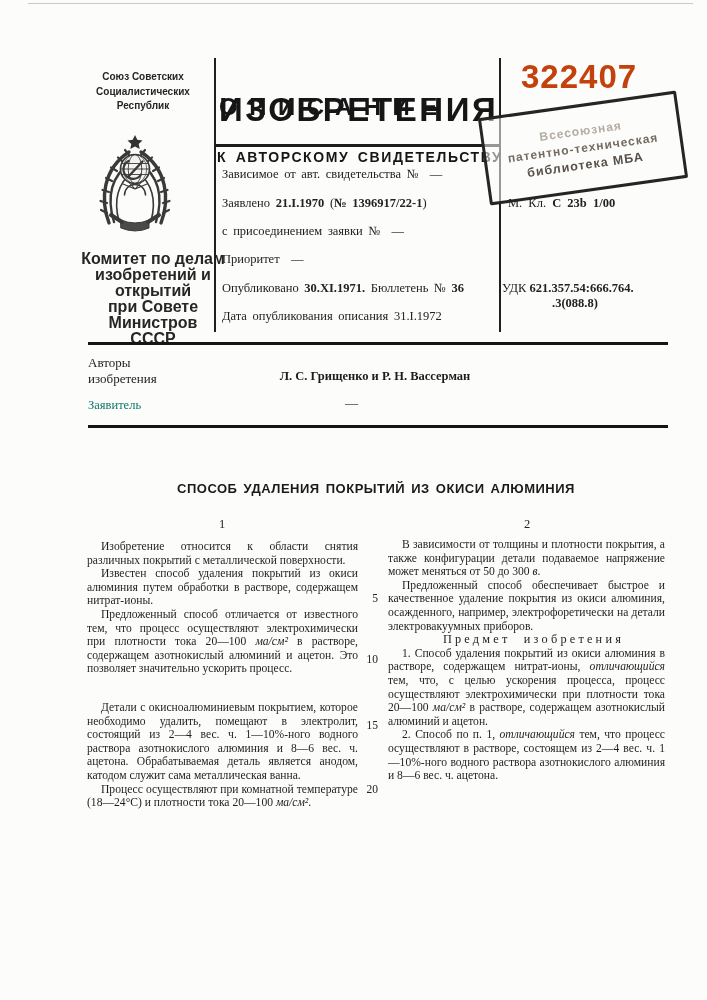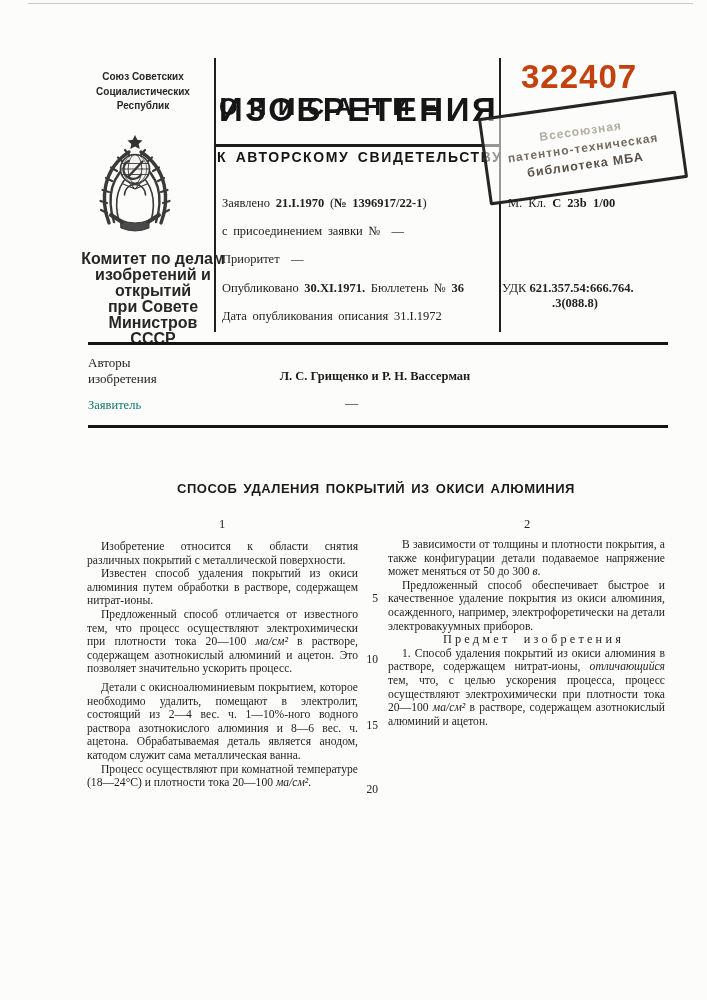--- a/index.html
+++ b/index.html
@@ -76,21 +76,21 @@
   .inv-title{left:87px;top:481px;width:578px;text-align:center;
     font-family:"Liberation Sans",sans-serif;font-weight:bold;
     font-size:13px;letter-spacing:0.5px;word-spacing:2px;color:#1a1a1a;white-space:nowrap;}
   .col-marker{top:517px;font-size:12.5px;color:#222;}
   .marker-1{left:219px;} .marker-2{left:524px;}
 
   .body-col{top:540px;font-size:11.6px;line-height:13.6px;text-align:justify;color:#1e1e1e;}
   .col-left{left:87px;width:271px;}
   .col-right{left:388px;width:277px;top:538px;}
   .body-col p{margin:0;text-indent:14px;}
-  .body-col p.gap{margin-top:5px;}
+  .body-col p.gap{margin-top:25px;}
   .claims-heading{margin:3px 0 8px 0;text-align:center;text-indent:0;
     letter-spacing:3.2px;word-spacing:7px;font-size:12.3px;}
 
   .gutter-num{left:348px;width:30px;text-align:right;font-size:11.5px;color:#222;}
   .g0{top:592px;} .g1{top:653px;} .g2{top:719px;} .g3{top:783px;}
 </style>
 </head>
 <body>
 
 <div class="page">
@@ -144,20 +144,21 @@
   </div>
 
   <div class="abs vline vline1"></div>
   <div class="abs vline vline2"></div>
 
   <div class="abs doc-title doc-title-1">ОПИСАНИЕ</div>
   <div class="abs doc-title doc-title-2">ИЗОБРЕТЕНИЯ</div>
   <div class="abs doc-subtitle">К АВТОРСКОМУ СВИДЕТЕЛЬСТВУ</div>
   <div class="abs subtitle-rule"></div>
 
+  <div class="abs detail-row d0">Зависимое от авт. свидетельства №&nbsp; —</div>
   <div class="abs detail-row d1">Заявлено <b>21.I.1970</b> (<b>№ 1396917/22-1</b>)</div>
   <div class="abs detail-row d2">с присоединением заявки №&nbsp; —</div>
   <div class="abs detail-row d3">Приоритет&nbsp; —</div>
   <div class="abs detail-row d4">Опубликовано <b>30.XI.1971.</b> Бюллетень № <b>36</b></div>
   <div class="abs detail-row d5">Дата опубликования описания 31.I.1972</div>
 
   <div class="abs patent-number">322407</div>
 
   <div class="abs stamp">
     <div class="s1">Всесоюзная</div>
@@ -191,20 +192,21 @@
     <p>Предложенный способ отличается от известного тем, что процесс осуществляют электрохимически при плотности тока 20—100 <i>ма/см²</i> в растворе, содержащем азотнокислый алюминий и ацетон. Это позволяет значительно ускорить процесс.</p>
     <p class="gap">Детали с окисноалюминиевым покрытием, которое необходимо удалить, помещают в электролит, состоящий из 2—4 вес. ч. 1—10%-ного водного раствора азотнокислого алюминия и 8—6 вес. ч. ацетона. Обрабатываемая деталь является анодом, катодом служит сама металлическая ванна.</p>
     <p>Процесс осуществляют при комнатной температуре (18—24°С) и плотности тока 20—100 <i>ма/см²</i>.</p>
   </div>
 
   <div class="abs body-col col-right">
     <p>В зависимости от толщины и плотности покрытия, а также конфигурации детали подаваемое напряжение может меняться от 50 до 300 <i>в</i>.</p>
     <p>Предложенный способ обеспечивает быстрое и качественное удаление покрытия из окиси алюминия, осажденного, например, электрофоретически на детали электровакуумных приборов.</p>
     <p class="claims-heading">Предмет изобретения</p>
     <p>1. Способ удаления покрытий из окиси алюминия в растворе, содержащем нитрат-ионы, <i>отличающийся</i> тем, что, с целью ускорения процесса, процесс осуществляют электрохимически при плотности тока 20—100 <i>ма/см²</i> в растворе, содержащем азотнокислый алюминий и ацетон.</p>
+    <p>2. Способ по п. 1, <i>отличающийся</i> тем, что процесс осуществляют в растворе, состоящем из 2—4 вес. ч. 1—10%-ного водного раствора азотнокислого алюминия и 8—6 вес. ч. ацетона.</p>
   </div>
 
   <div class="abs gutter-num g0">5</div>
   <div class="abs gutter-num g1">10</div>
   <div class="abs gutter-num g2">15</div>
   <div class="abs gutter-num g3">20</div>
 
 </div>
 
 </body></html>

